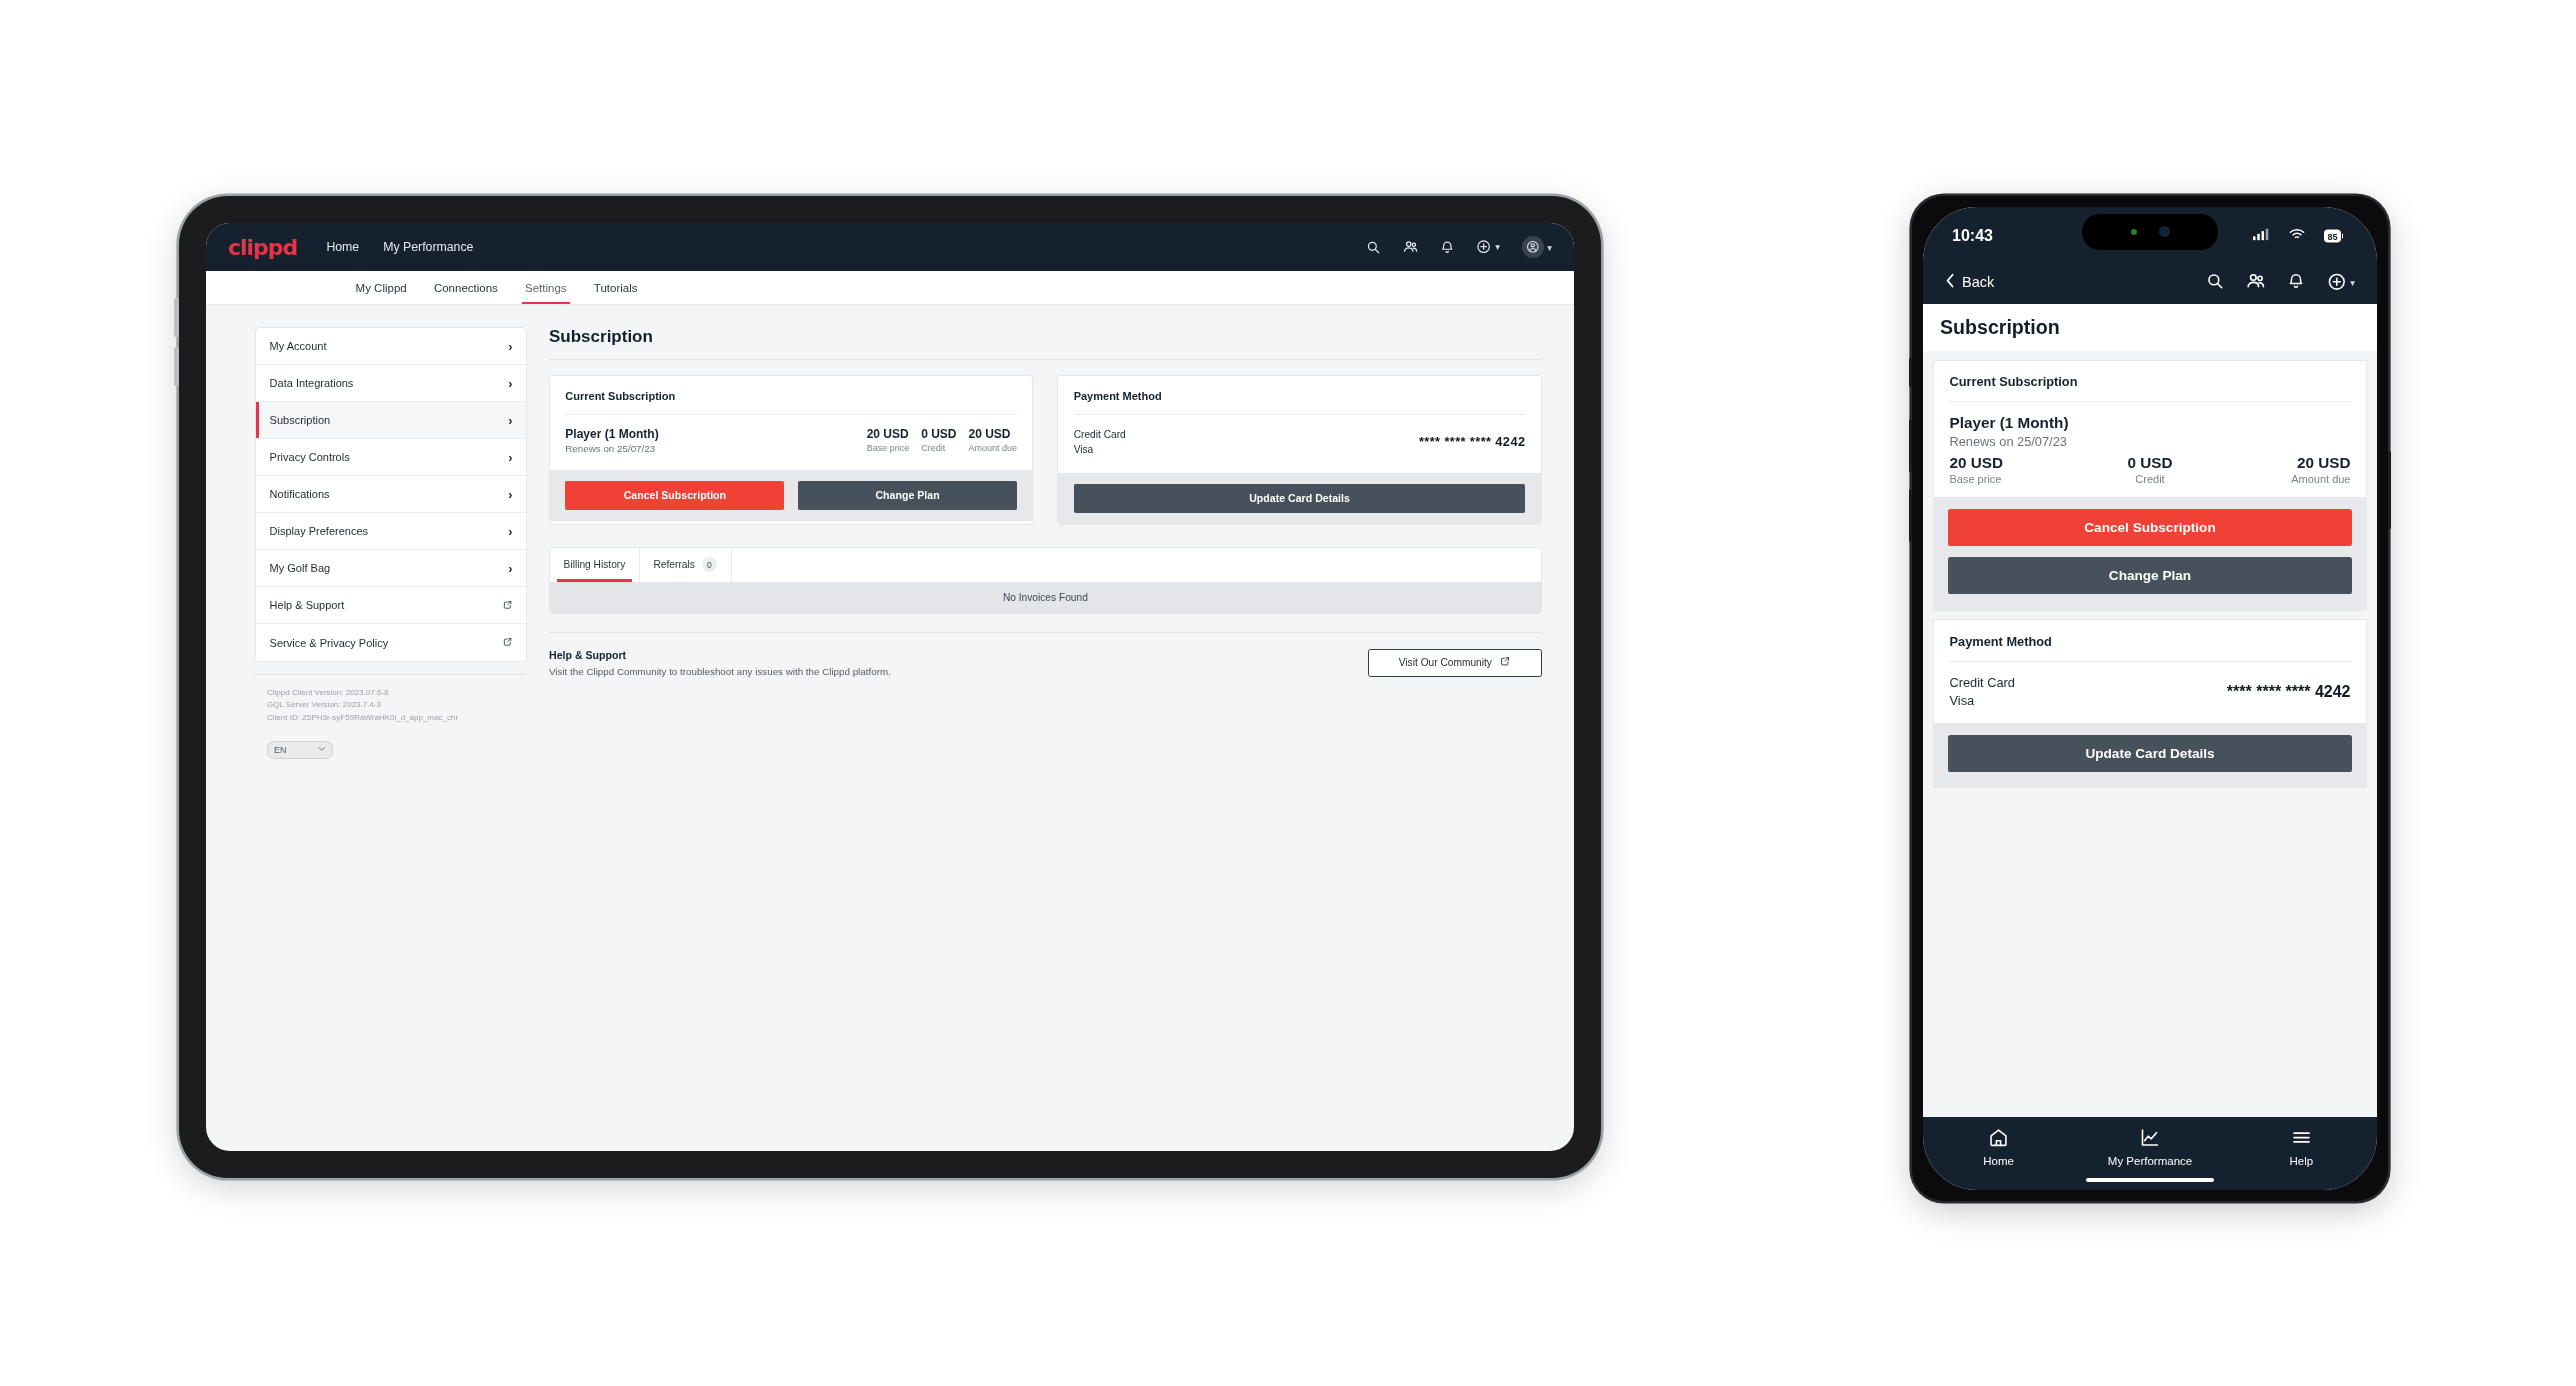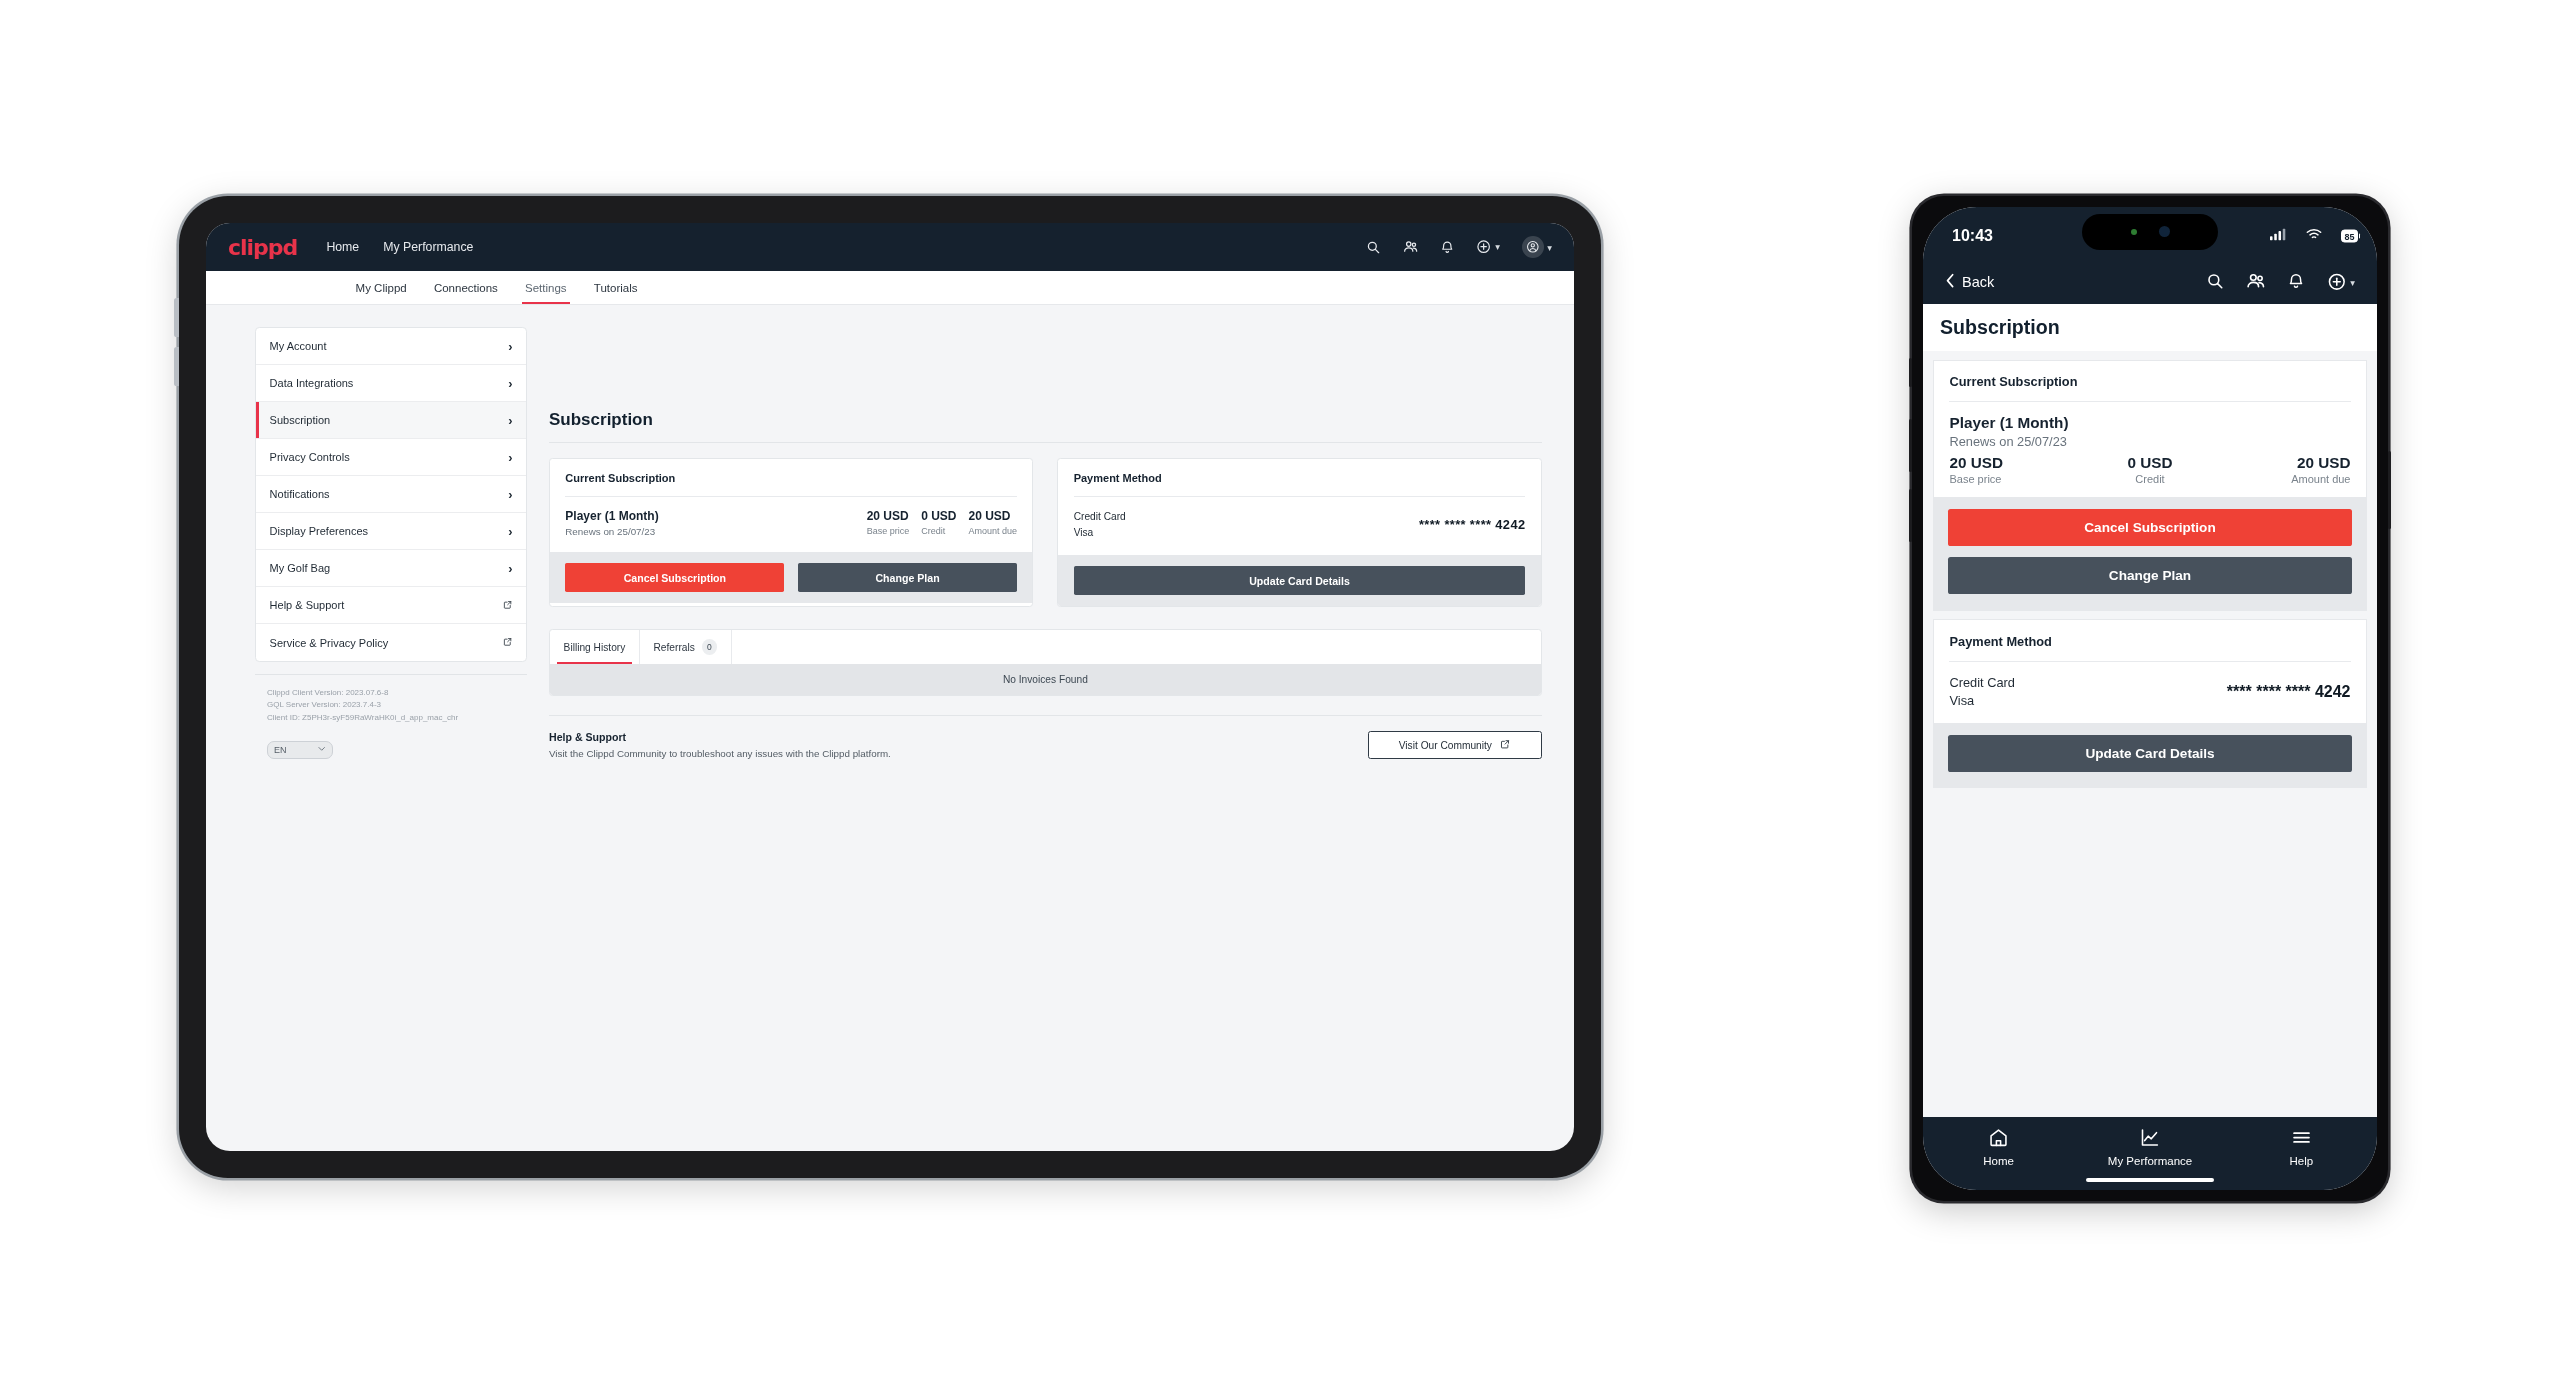--- a/index.html
+++ b/index.html
@@ -65,21 +65,21 @@
     font-size: 11.5px; color: #2d3640; display: flex; align-items: center;
     padding: 0 13.6px; position: relative;
   }
   .tb-tab.active { color: #5c6670; }
   .tb-tab.active::after {
     content: ""; position: absolute; left: 10.2px; right: 10.2px; bottom: 0;
     height: 2.1px; background: #e8334a;
   }
 
   
-  .tb-body { display: flex; padding: 22px 25.5px 0 22px; gap: 22px; align-items: flex-end; }
+  .tb-body { display: flex; padding: 22px 25.5px 0 22px; gap: 22px; }
   .tb-left { width: 299px; flex: 0 0 299px; padding-left: 27px; }
   .menu-card {
     background: #fff; border: 0.9px solid #e3e6e9; border-radius: 4.3px; overflow: hidden;
   }
   .menu-item {
     height: 37px; display: flex; align-items: center; padding: 0 13.6px;
     border-bottom: 0.9px solid #ecedef; font-size: 11px; color: #1f2933;
     position: relative;
   }
   .menu-item:last-child { border-bottom: none; }
@@ -198,21 +198,21 @@
   }
   .ph-time { color: #fff; font-size: 16px; font-weight: 700; margin-top: 5.1px; }
   .dyn-island {
     position: absolute; left: 50%; transform: translateX(-50%); top: 6.8px;
     width: 136px; height: 36px; background: #000; border-radius: 18px;
     display: flex; align-items: center; justify-content: center; gap: 22px;
   }
   .di-dot { width: 6px; height: 6px; border-radius: 50%; background: #2e7d32; }
   .di-cam { width: 11px; height: 11px; border-radius: 50%; background: #10243a; }
   .ph-stat-right {
-    position: absolute; right: 19px; top: 50%; transform: translateY(-50%);
+    position: absolute; right: 36px; top: 50%; transform: translateY(-50%);
     display: flex; align-items: center; gap: 19px; margin-top: 2.6px;
   }
   .batt {
     border: 1.4px solid #fff; border-radius: 3.4px; padding: 0 2.6px; height: 13.6px;
     display: flex; align-items: center; font-size: 9px; color: #15212e;
     background: #fff; font-weight: 700; position: relative;
   }
   .batt::after {
     content: ""; position: absolute; right: -3.4px; top: 3.4px; width: 1.7px; height: 5.1px;
     background: #fff; border-radius: 0 1.7px 1.7px 0;

